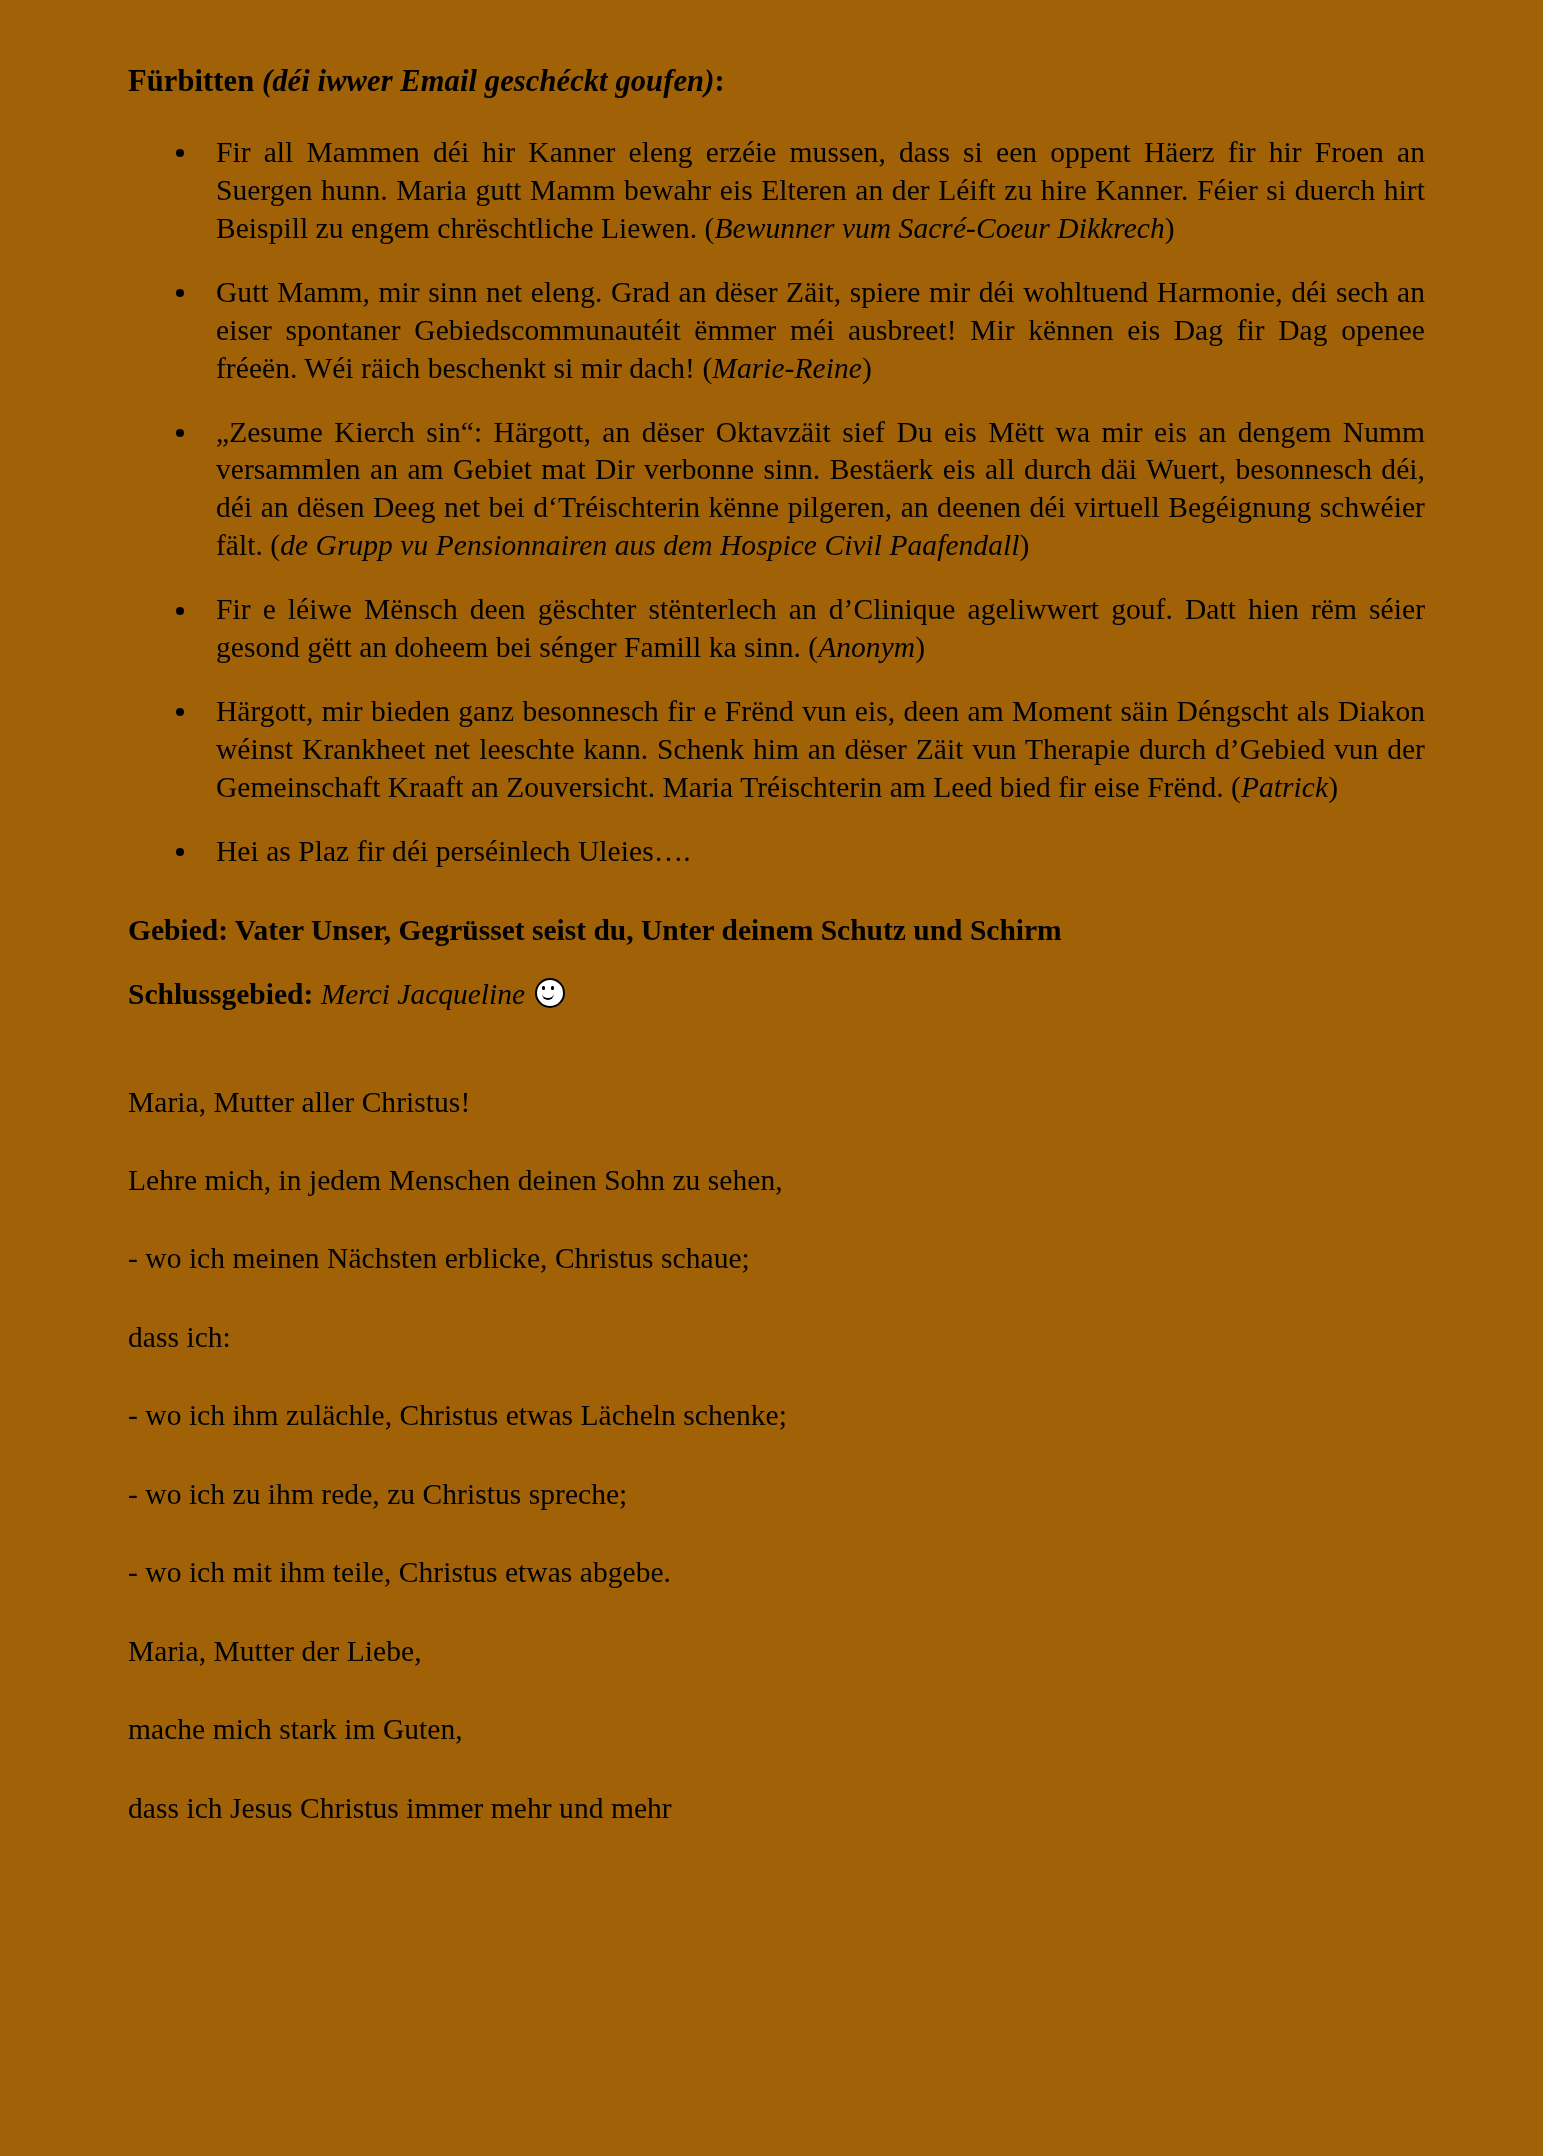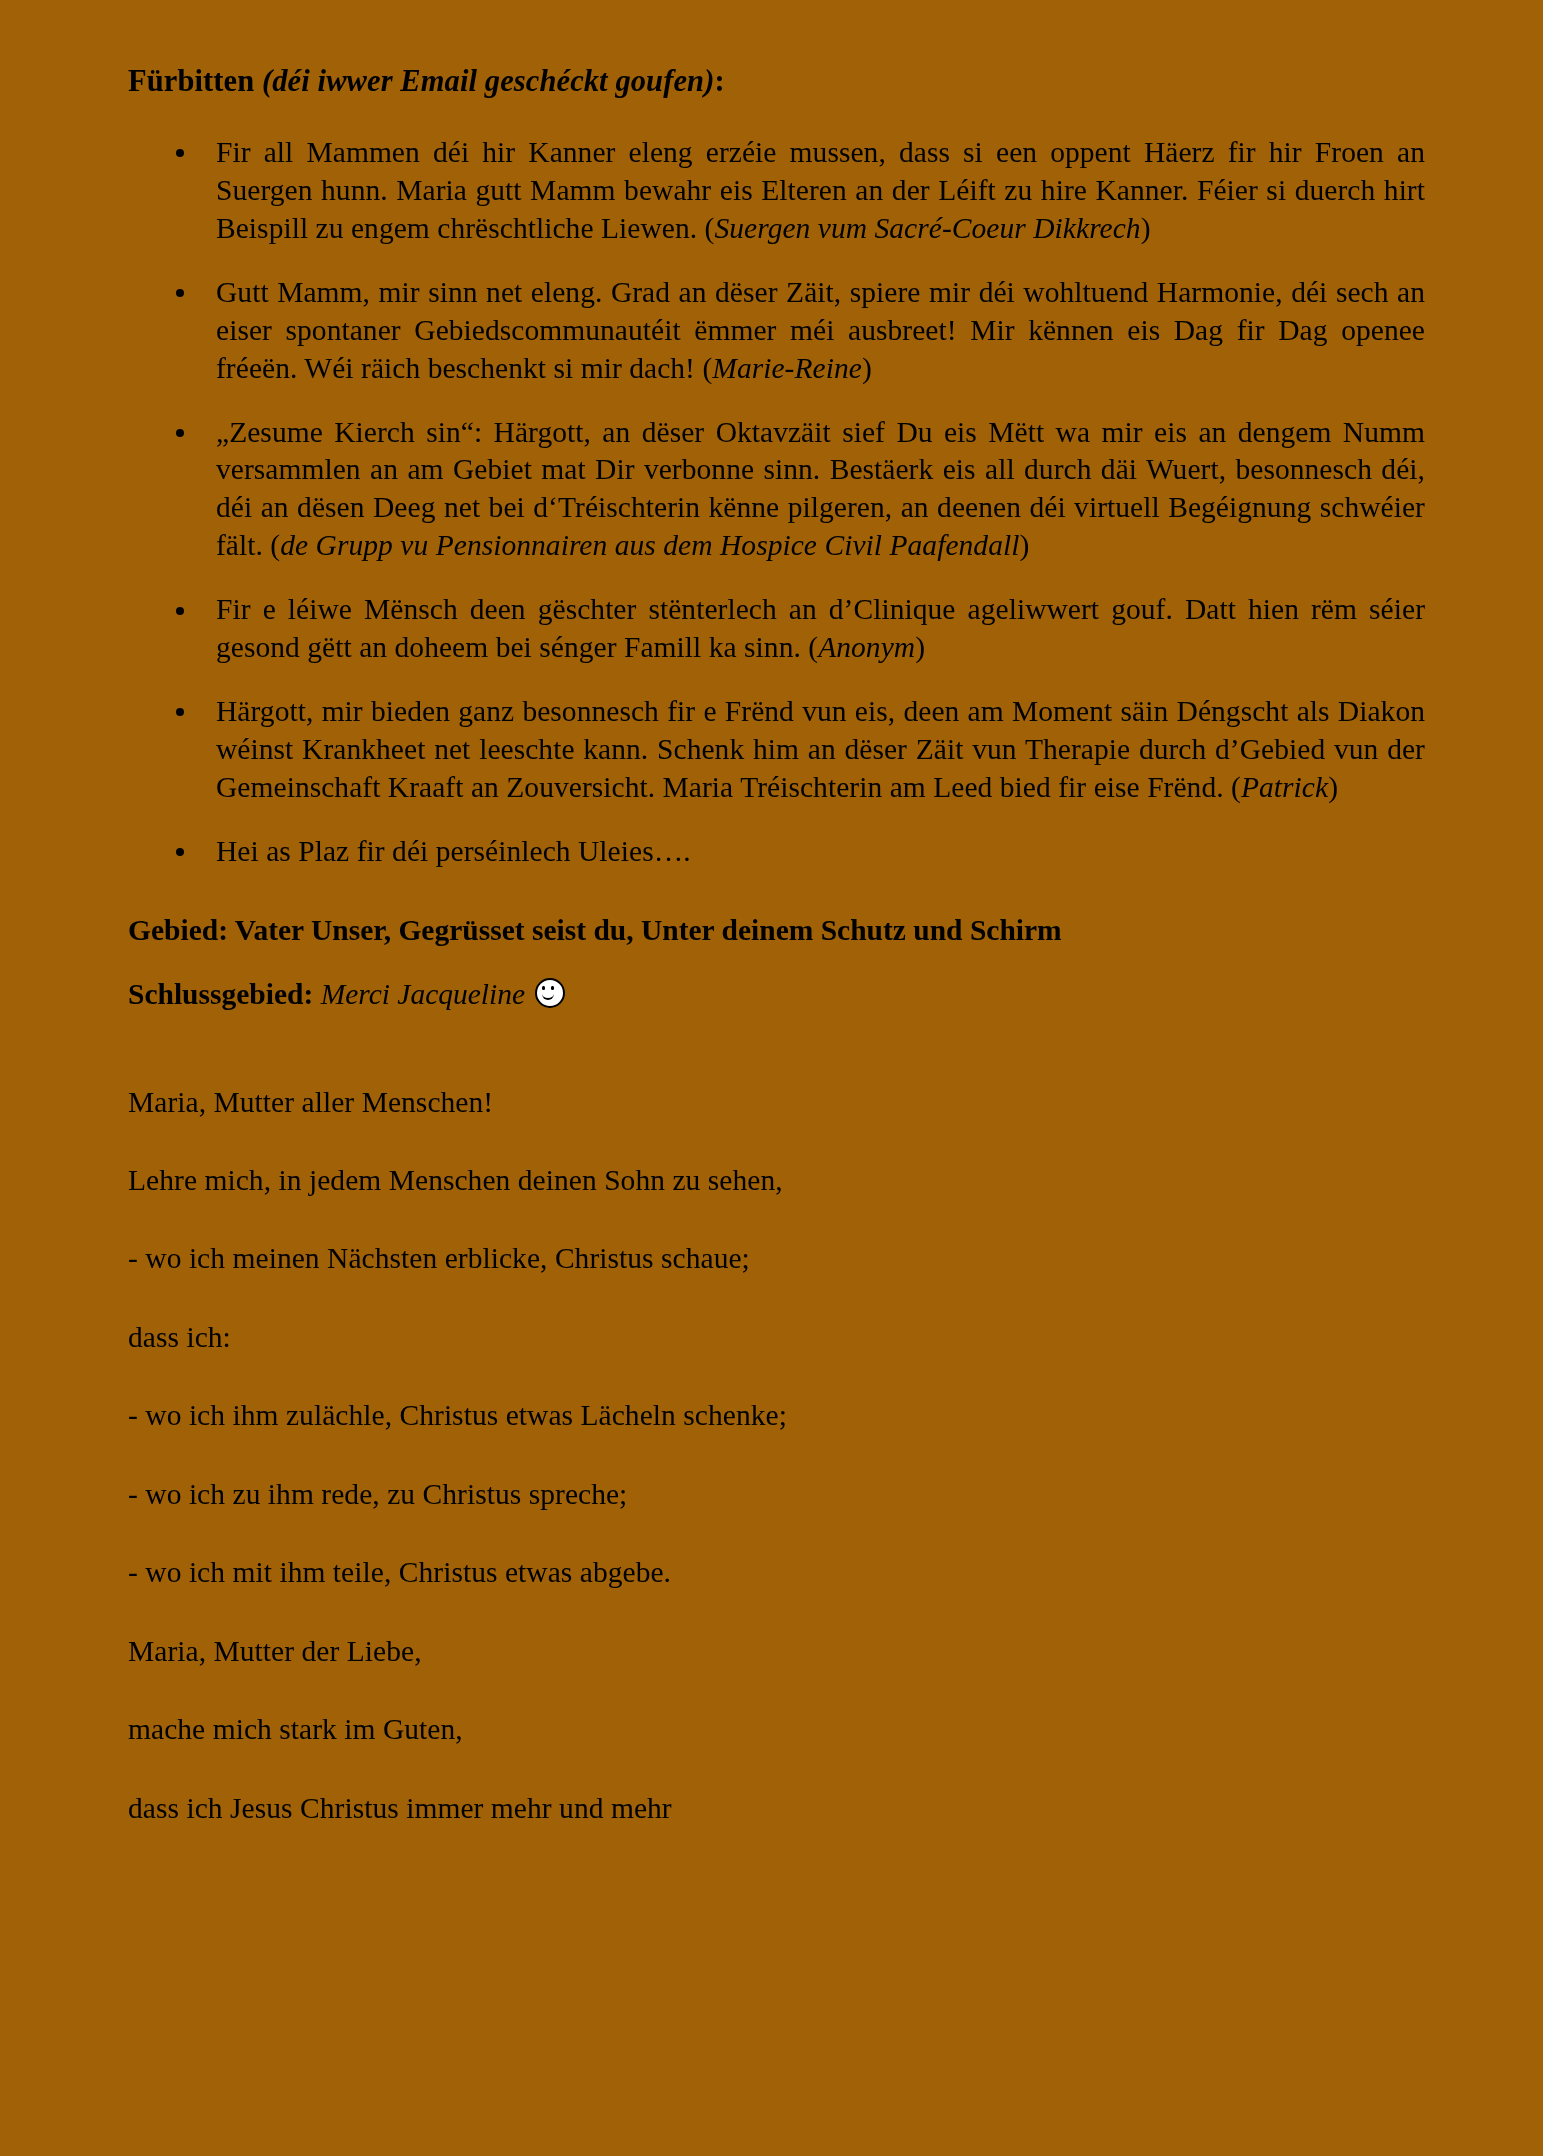--- a/index.html
+++ b/index.html
@@ -137,21 +137,21 @@
 <div class="page">
 
   <h1 class="section-heading">
     <span>Fürbitten</span><span>&nbsp;</span><span class="italic-part">(déi iwwer Email geschéckt goufen)</span><span>:</span>
   </h1>
 
   <ul class="prayer-list">
 
     <li class="prayer-item">
       <span class="bullet-dot"></span>
-      <span>Fir all Mammen déi hir Kanner eleng erzéie mussen, dass si een oppent Häerz fir hir Froen an Suergen hunn. Maria gutt Mamm bewahr eis Elteren an der Léift zu hire Kanner. Féier si duerch hirt Beispill zu engem chrëschtliche Liewen. </span><span>(</span><span class="src">Suergen vum Sacré-Coeur Dikkrech</span><span>)</span>
+      <span>Fir all Mammen déi hir Kanner eleng erzéie mussen, dass si een oppent Häerz fir hir Froen an Suergen hunn. Maria gutt Mamm bewahr eis Elteren an der Léift zu hire Kanner. Féier si duerch hirt Beispill zu engem chrëschtliche Liewen. </span><span>(</span><span class="src">Bewunner vum Sacré-Coeur Dikkrech</span><span>)</span>
     </li>
 
     <li class="prayer-item">
       <span class="bullet-dot"></span>
       <span>Gutt Mamm, mir sinn net eleng. Grad an dëser Zäit, spiere mir déi wohltuend Harmonie, déi sech an eiser spontaner Gebiedscommunautéit ëmmer méi ausbreet! Mir kënnen eis Dag fir Dag openee fréeën. Wéi räich beschenkt si mir dach! </span><span>(</span><span class="src">Marie-Reine</span><span>)</span>
     </li>
 
     <li class="prayer-item">
       <span class="bullet-dot"></span>
       <span>„Zesume Kierch sin“: Härgott, an dëser Oktavzäit sief Du eis Mëtt wa mir eis an dengem Numm versammlen an am Gebiet mat Dir verbonne sinn. Bestäerk eis all durch däi Wuert, besonnesch déi, déi an dësen Deeg net bei d‘Tréischterin kënne pilgeren, an deenen déi virtuell Begéignung schwéier fält. </span><span>(</span><span class="src">de Grupp vu Pensionnairen aus dem Hospice Civil Paafendall</span><span>)</span>
@@ -180,21 +180,21 @@
       <span>Gebied: Vater Unser, Gegrüsset seist du, Unter deinem Schutz und Schirm</span>
     </div>
 
     <div class="line-bold">
       <span>Schlussgebied:</span><span>&nbsp;</span><span class="italic-part">Merci Jacqueline</span><span class="smiley"></span>
     </div>
 
   </div>
 
   <div class="final-prayer">
-    <span class="pline">Maria, Mutter aller Menschen!</span>
+    <span class="pline">Maria, Mutter aller Christus!</span>
     <span class="pline">Lehre mich, in jedem Menschen deinen Sohn zu sehen,</span>
     <span class="pline">- wo ich meinen Nächsten erblicke, Christus schaue;</span>
     <span class="pline">dass ich:</span>
     <span class="pline">- wo ich ihm zulächle, Christus etwas Lächeln schenke;</span>
     <span class="pline">- wo ich zu ihm rede, zu Christus spreche;</span>
     <span class="pline">- wo ich mit ihm teile, Christus etwas abgebe.</span>
     <span class="pline">Maria, Mutter der Liebe,</span>
     <span class="pline">mache mich stark im Guten,</span>
     <span class="pline">dass ich Jesus Christus immer mehr und mehr</span>
   </div>

